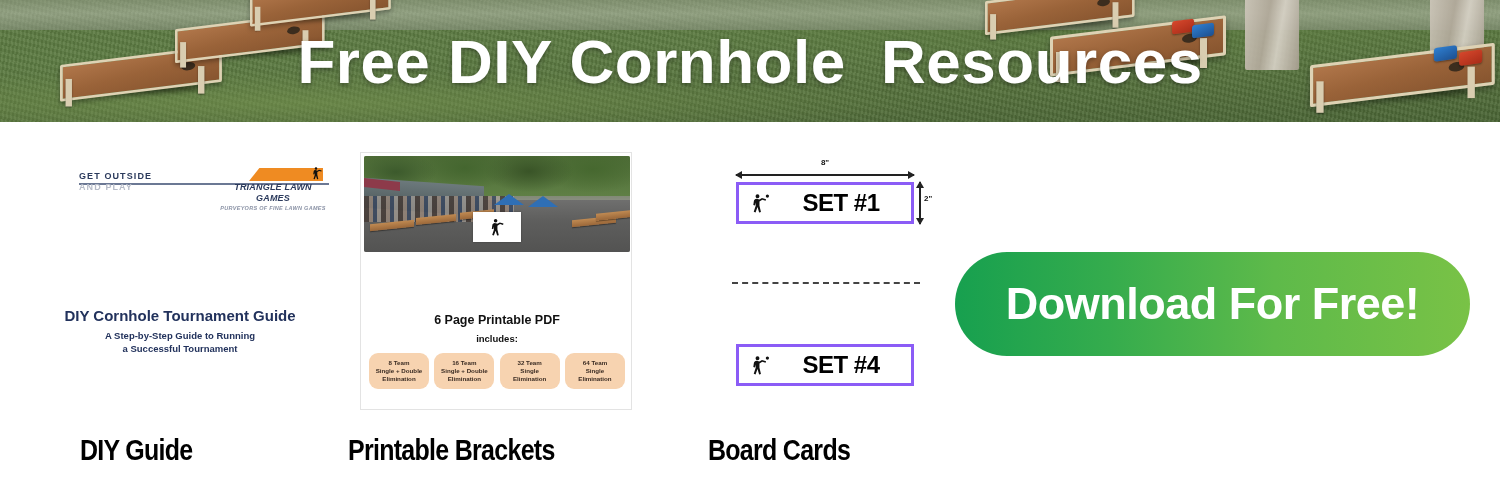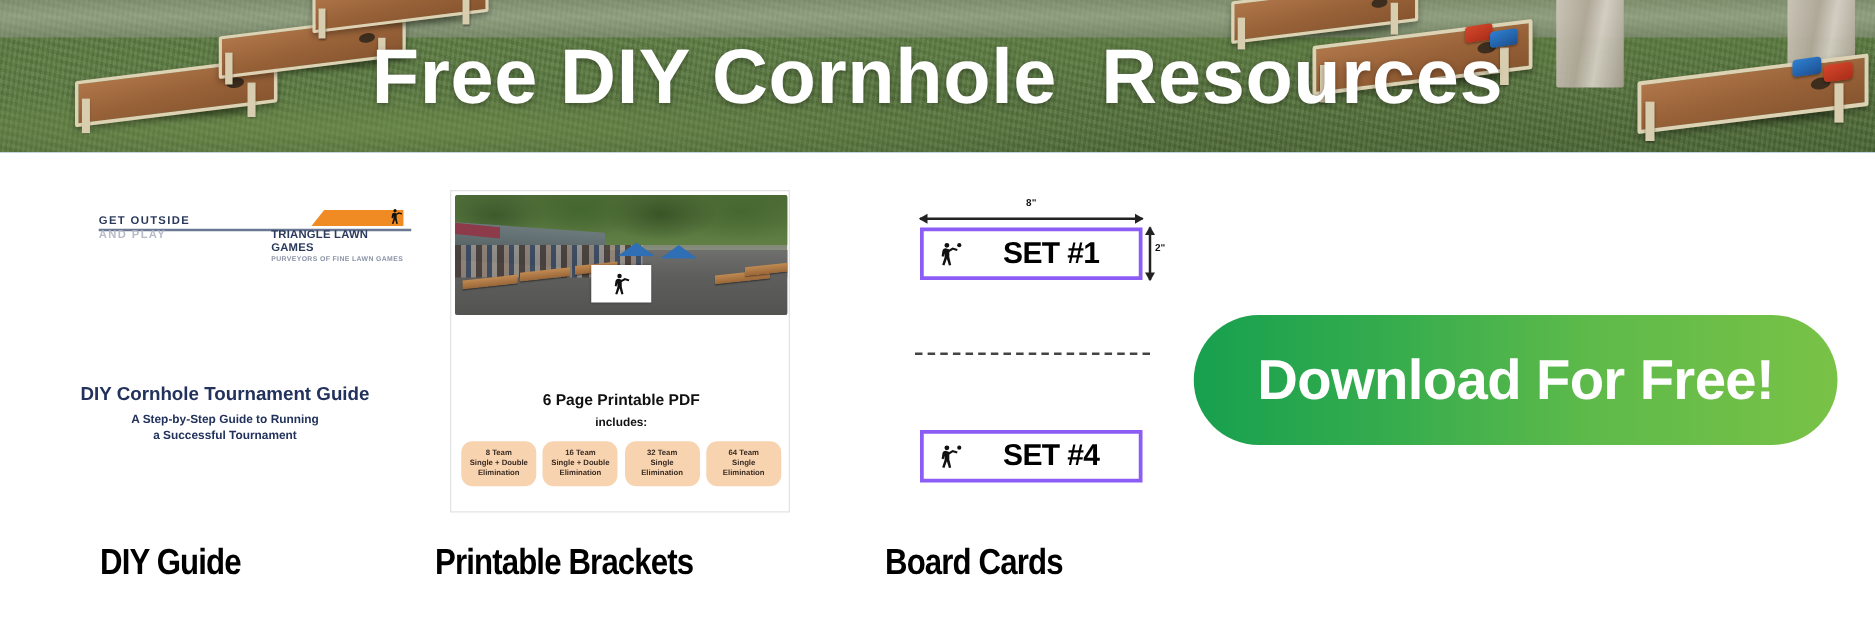--- a/index.html
+++ b/index.html
@@ -68,21 +68,21 @@
   
   .content{position:absolute;left:0;top:122px;width:1500px;height:378px;background:#fff;}
 
   
   .card1{position:absolute;left:50px;top:35px;width:260px;height:230px;background:#fff;}
   .logo-row{position:absolute;left:10px;top:12px;width:250px;height:36px;margin-left:19px;}
   .logo-left{position:absolute;left:0;top:2px;text-align:left;}
   .logo-left .l1{font-size:9px;font-weight:bold;color:#2b3a5c;letter-spacing:1.1px;line-height:11px;}
   .logo-left .l2{font-size:9px;font-weight:bold;color:#b7bcc8;letter-spacing:1.1px;line-height:11px;}
   .logo-rule{position:absolute;left:0;top:14px;width:250px;height:2px;background:#6b7894;}
-  .logo-right{position:absolute;right:0;top:0;width:112px;}
+  .logo-right{position:absolute;right:0;top:0;width:112px;text-align:center;font-style:italic;}
   .logo-ramp{
     position:absolute;right:6px;top:-1px;width:74px;height:13px;
     background:#ef8b22;
     clip-path:polygon(14% 0,100% 0,100% 100%,0 100%);
   }
   .logo-figure{position:absolute;right:4px;top:-4px;width:16px;height:16px;}
   .logo-right .r1{position:relative;margin-top:13px;font-size:9px;font-weight:bold;color:#2b3a5c;letter-spacing:.2px;line-height:11px;}
   .logo-right .r2{position:relative;font-size:5.5px;font-weight:bold;color:#8b93a6;letter-spacing:.3px;line-height:8px;}
   .card1-title{position:absolute;left:0;top:150px;width:260px;text-align:center;font-size:15px;font-weight:bold;color:#22325c;}
   .card1-sub{position:absolute;left:0;top:172px;width:260px;text-align:center;font-size:9.5px;font-weight:bold;color:#22325c;line-height:13px;}

